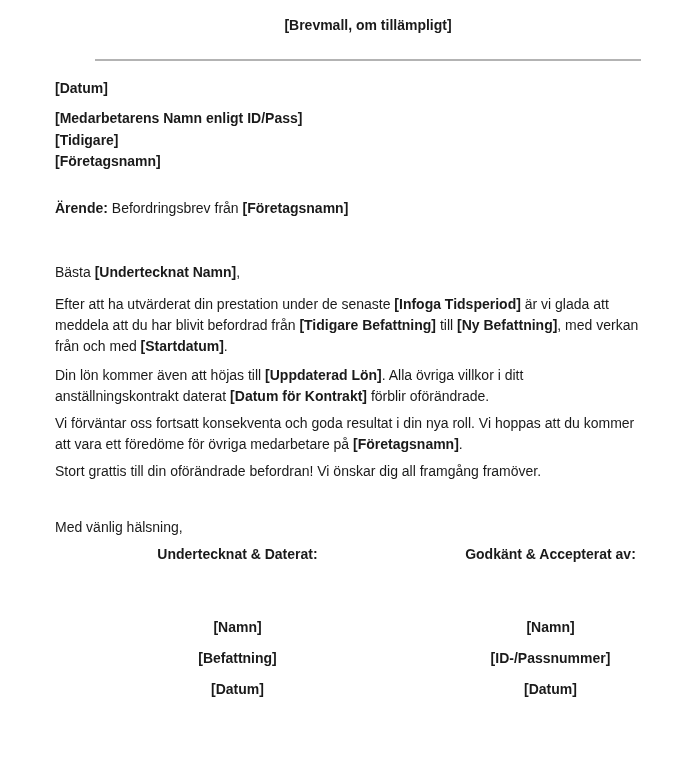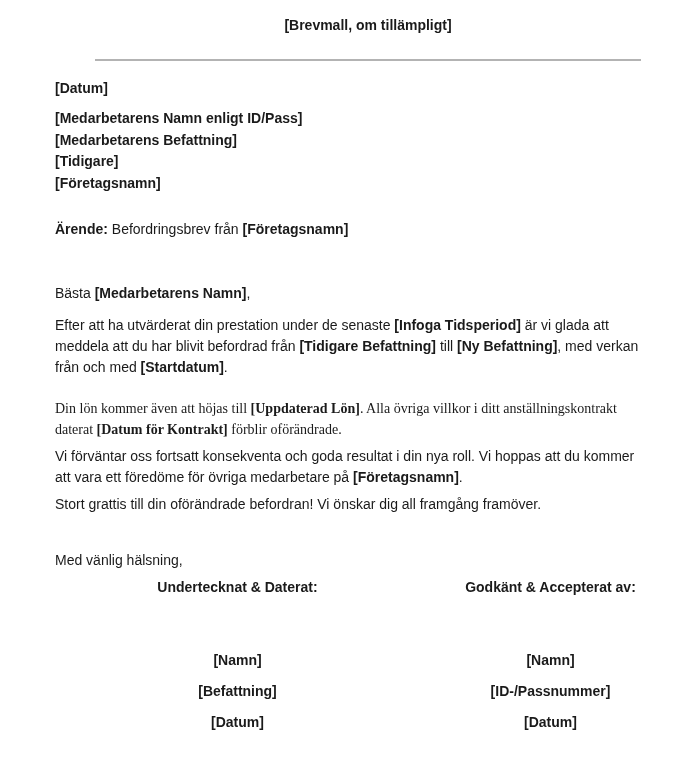--- a/index.html
+++ b/index.html
@@ -30,21 +30,21 @@
     border-top:2px solid var(--divider);
     width:546px;
     margin:23px auto 0 auto;
   }
   .datum{margin-top:17px;font-weight:700;}
   .address{margin-top:9px;font-weight:700;line-height:21.5px;}
   .subject{margin-top:25px;}
   .salutation{margin-top:43px;}
   .para{max-width:588px;}
   .p1{margin-top:11px;}
-  .p2{margin-top:20px;font-family:Liberation Serif, serif;}
+  .p2{margin-top:8px;}
   .p3{margin-top:6px;}
   .p4{margin-top:6px;}
   .closing{margin-top:35px;}
   b{font-weight:700;}
   .sig-row{display:flex;text-align:center;}
   .sig-col-left{width:365px;flex:0 0 365px;}
   .sig-col-right{flex:1;}
   .sig-headers{margin-top:6px;font-weight:700;}
   .sig-fields .sig-row{font-weight:700;}
   .sig-fields .sig-row.first{margin-top:52px;}
@@ -56,28 +56,27 @@
 <div class="page">
 
   <div class="title">[Brevmall, om tillämpligt]</div>
 
   <hr class="divider">
 
   <div class="datum">[Datum]</div>
 
   <div class="address">
     <div>[Medarbetarens Namn enligt ID/Pass]</div>
-    <div>[Medarbetarens Befattning]</div>
     <div>[Tidigare]</div>
     <div>[Företagsnamn]</div>
   </div>
 
   <div class="subject"><b>Ärende:</b> Befordringsbrev från <b>[Företagsnamn]</b></div>
 
-  <div class="salutation">Bästa <b>[Medarbetarens Namn]</b>,</div>
+  <div class="salutation">Bästa <b>[Undertecknat Namn]</b>,</div>
 
   <div class="para p1">Efter att ha utvärderat din prestation under de senaste <b>[Infoga Tidsperiod]</b> är vi glada att meddela att du har blivit befordrad från <b>[Tidigare Befattning]</b> till <b>[Ny Befattning]</b>, med verkan från och med <b>[Startdatum]</b>.</div>
   <div class="para p2">Din lön kommer även att höjas till <b>[Uppdaterad Lön]</b>. Alla övriga villkor i ditt anställningskontrakt daterat <b>[Datum för Kontrakt]</b> förblir oförändrade.</div>
   <div class="para p3">Vi förväntar oss fortsatt konsekventa och goda resultat i din nya roll. Vi hoppas att du kommer att vara ett föredöme för övriga medarbetare på <b>[Företagsnamn]</b>.</div>
   <div class="para p4">Stort grattis till din oförändrade befordran! Vi önskar dig all framgång framöver.</div>
 
   <div class="closing">Med vänlig hälsning,</div>
 
   <div class="sig-row sig-headers">
     <div class="sig-col-left">Undertecknat &amp; Daterat:</div>

